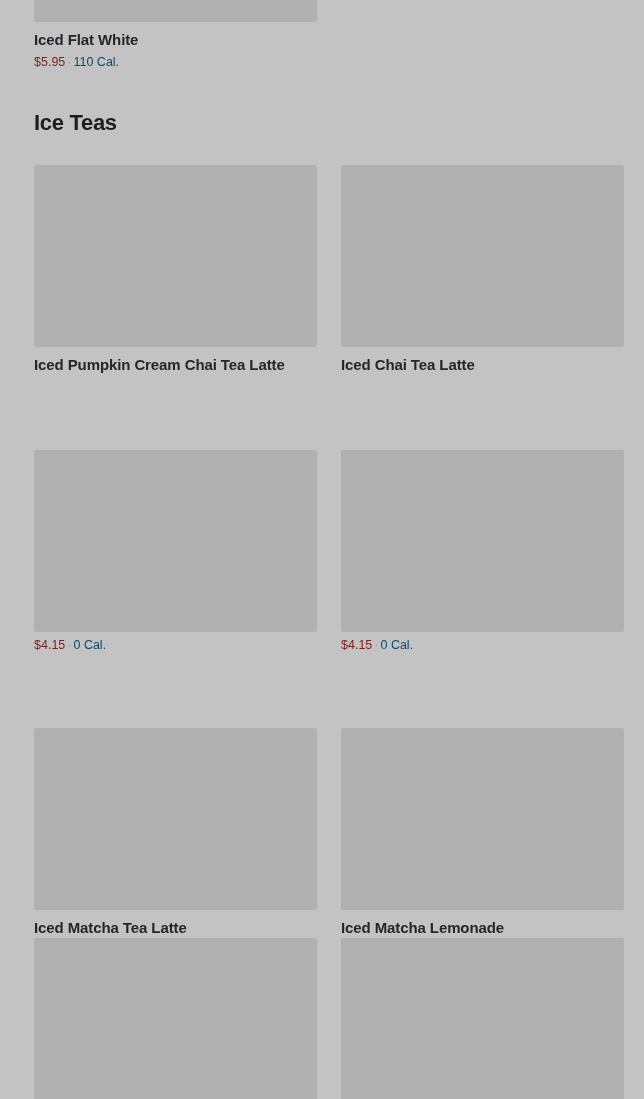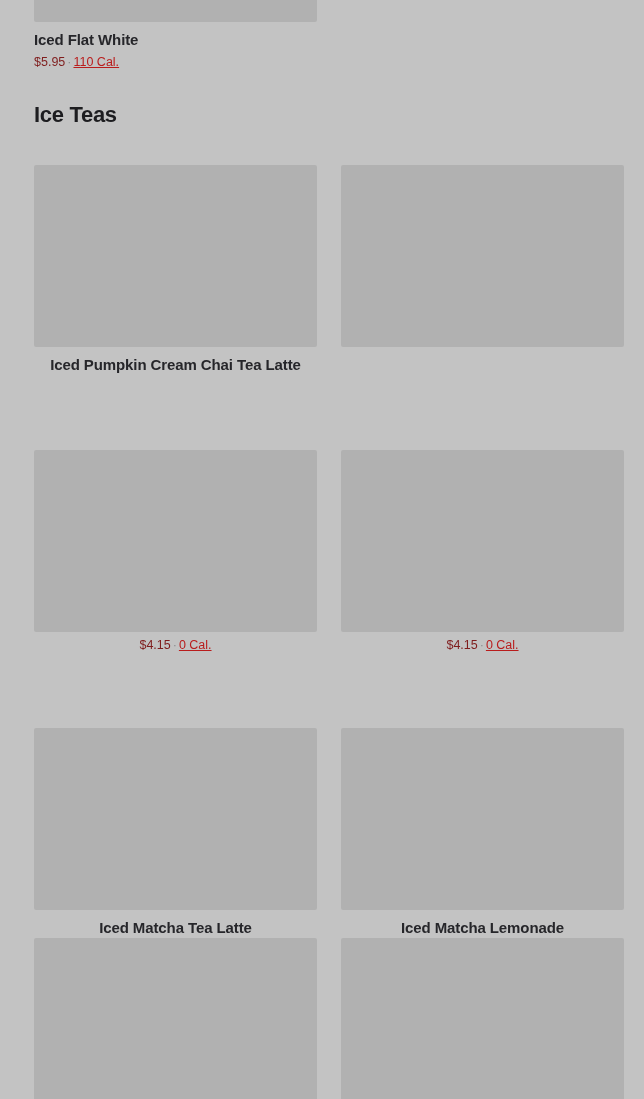--- a/index.html
+++ b/index.html
@@ -65,22 +65,21 @@
     white-space: nowrap;
   }
   .item-meta .price {
     color: #7f1d1d;
   }
   .item-meta .sep {
     color: #8d8d90;
     padding: 0 2px;
   }
   .item-meta .cal {
-    color: #b91c1c;
-    text-decoration: underline;
+    color: #0c4a6e;
   }
 
   
   .section-heading {
     position: absolute;
     left: 34px;
     font-size: 22px;
     font-weight: bold;
     color: #1d1d20;
     letter-spacing: -0.3px;
@@ -114,31 +113,32 @@
 <div class="page">
 
   <div class="top-partial">
     <div class="thumb short"></div>
     <div class="item-title">Iced Flat White</div>
     <div class="item-meta">
       <span class="price">$5.95</span><span class="sep">·</span><span class="cal">110 Cal.</span>
     </div>
   </div>
 
-  <h2 class="section-heading" style="top:102px;">Ice Teas</h2>
+  <h2 class="section-heading" style="top:110px;">Ice Teas</h2>
 
-  <div class="grid" style="top:165px;text-align:center;">
+  <div class="grid" style="top:165px;">
 
     <div class="card">
       <div class="thumb"></div>
       <div class="item-title">Iced Pumpkin Cream Chai Tea Latte</div>
     </div>
 
     <div class="card">
       <div class="thumb"></div>
+      <div class="item-title">Iced Chai Tea Latte</div>
     </div>
 
     <div class="card">
       <div class="thumb"></div>
       <div class="item-meta">
         <span class="price">$4.15</span><span class="sep">·</span><span class="cal">0 Cal.</span>
       </div>
     </div>
 
     <div class="card">

